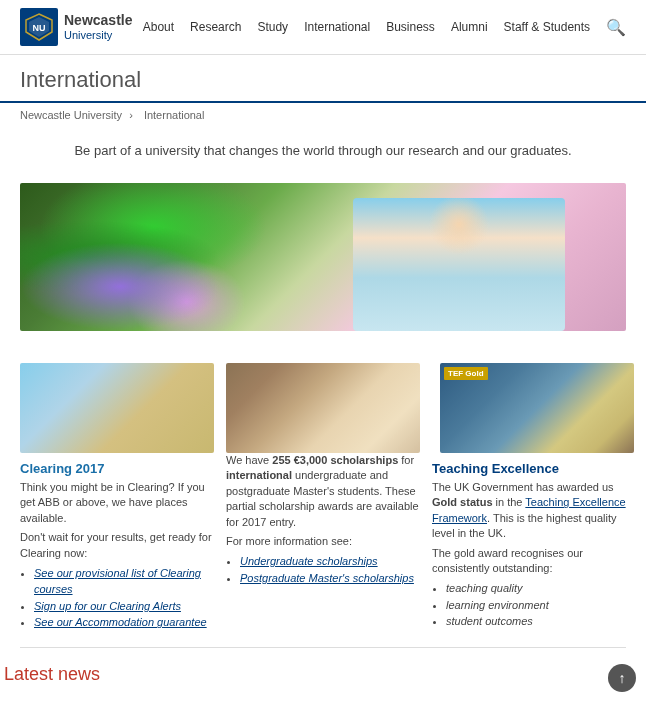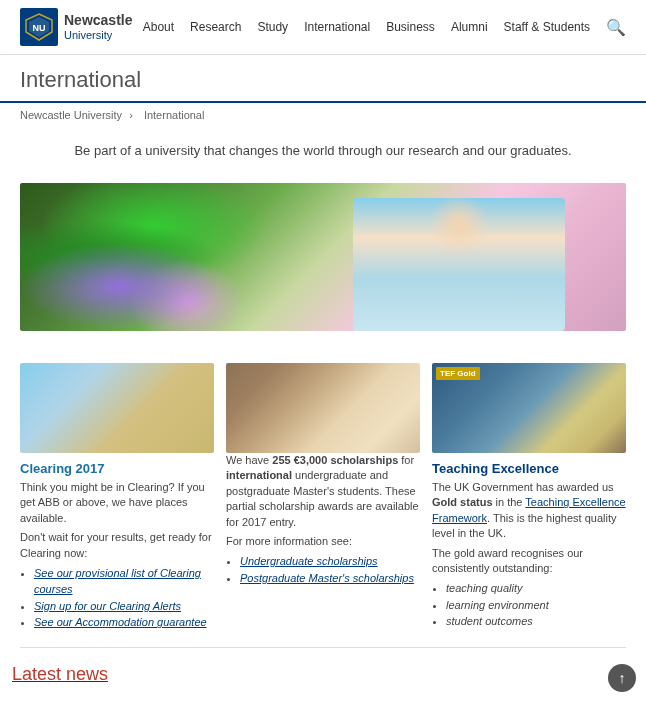--- a/index.html
+++ b/index.html
@@ -33,33 +33,33 @@
     .hero-image { margin: 0 20px; height: 148px; background: linear-gradient(135deg, #2d5a1b 0%, #4a7c35 20%, #6aab4a 35%, #c8d8a0 50%, #f5c8e0 65%, #e8b4d0 80%, #d4a0c0 100%); border-radius: 2px; overflow: hidden; position: relative; }
     .hero-image .flowers { position: absolute; left: 0; top: 0; width: 55%; height: 100%; background: radial-gradient(ellipse at 30% 70%, #9370DB 0%, transparent 30%), radial-gradient(ellipse at 50% 80%, #DDA0DD 0%, transparent 25%), radial-gradient(ellipse at 20% 50%, #228B22 0%, transparent 35%), radial-gradient(ellipse at 40% 30%, #32CD32 0%, transparent 40%); }
     .hero-image .person { position: absolute; right: 10%; top: 10%; width: 35%; height: 90%; background: radial-gradient(ellipse at 50% 20%, #f5d5b0 0%, transparent 20%), linear-gradient(180deg, #87CEEB 0%, #f5e0c8 30%, #add8e6 60%, #c8e6f0 100%); border-radius: 4px; }
 
     
     .cards-section { padding: 20px 20px 0; display: flex; gap: 12px; }
     .card { flex: 1; }
     .card-img { width: 100%; height: 90px; border-radius: 2px; overflow: hidden; }
     .card-img-clearing { background: linear-gradient(135deg, #87CEEB 0%, #b0d4e8 30%, #d4c080 60%, #c8b870 100%); }
     .card-img-vc { background: linear-gradient(135deg, #8B7355 0%, #a08060 20%, #c4a880 40%, #e8d4b0 60%, #f0e0c0 80%, #d4c0a0 100%); }
-    .card-img-tef { background: linear-gradient(135deg, #2d5a80 0%, #4a7a9b 30%, #6a9ab5 50%, #d4c880 70%, #c8b870 85%, #8B7355 100%); position: relative; }
+    .card-img-tef { background: linear-gradient(135deg, #2d5a80 0%, #4a7a9b 30%, #6a9ab5 50%, #d4c880 70%, #c8b870 85%, #8B7355 100%); position: relative; margin-left: 8px; }
     .tef-badge { position: absolute; top: 4px; left: 4px; background: #c8a000; color: white; font-size: 8px; font-weight: bold; padding: 2px 4px; border-radius: 1px; }
     .card h3 { font-size: 13px; font-weight: bold; margin: 8px 0 4px; }
     .card h3 a { color: #003d7c; text-decoration: none; }
     .card-clearing h3 { color: #1a6fa8; }
     .card p { font-size: 11px; line-height: 1.4; color: #444; margin-bottom: 4px; }
     .card p a { color: #003d7c; }
     .card ul { font-size: 11px; color: #444; padding-left: 14px; line-height: 1.5; font-style: italic; }
     .card ul li a { color: #003d7c; }
     strong { font-weight: bold; }
 
     
-    .latest-news { padding: 16px 12px 0; text-decoration: underline; }
+    .latest-news { padding: 16px 4px 0; }
     .latest-news h2 { font-size: 18px; font-weight: 300; color: #333; }
     .latest-news h2 span { color: #c0392b; }
 
     
     .scroll-top { position: fixed; bottom: 20px; right: 10px; width: 28px; height: 28px; background: #555; border-radius: 50%; display: flex; align-items: center; justify-content: center; cursor: pointer; color: white; font-size: 14px; }
 
     .sep-line { border: none; border-top: 1px solid #ddd; margin: 0 20px; }
   </style>
 </head>
 <body>

